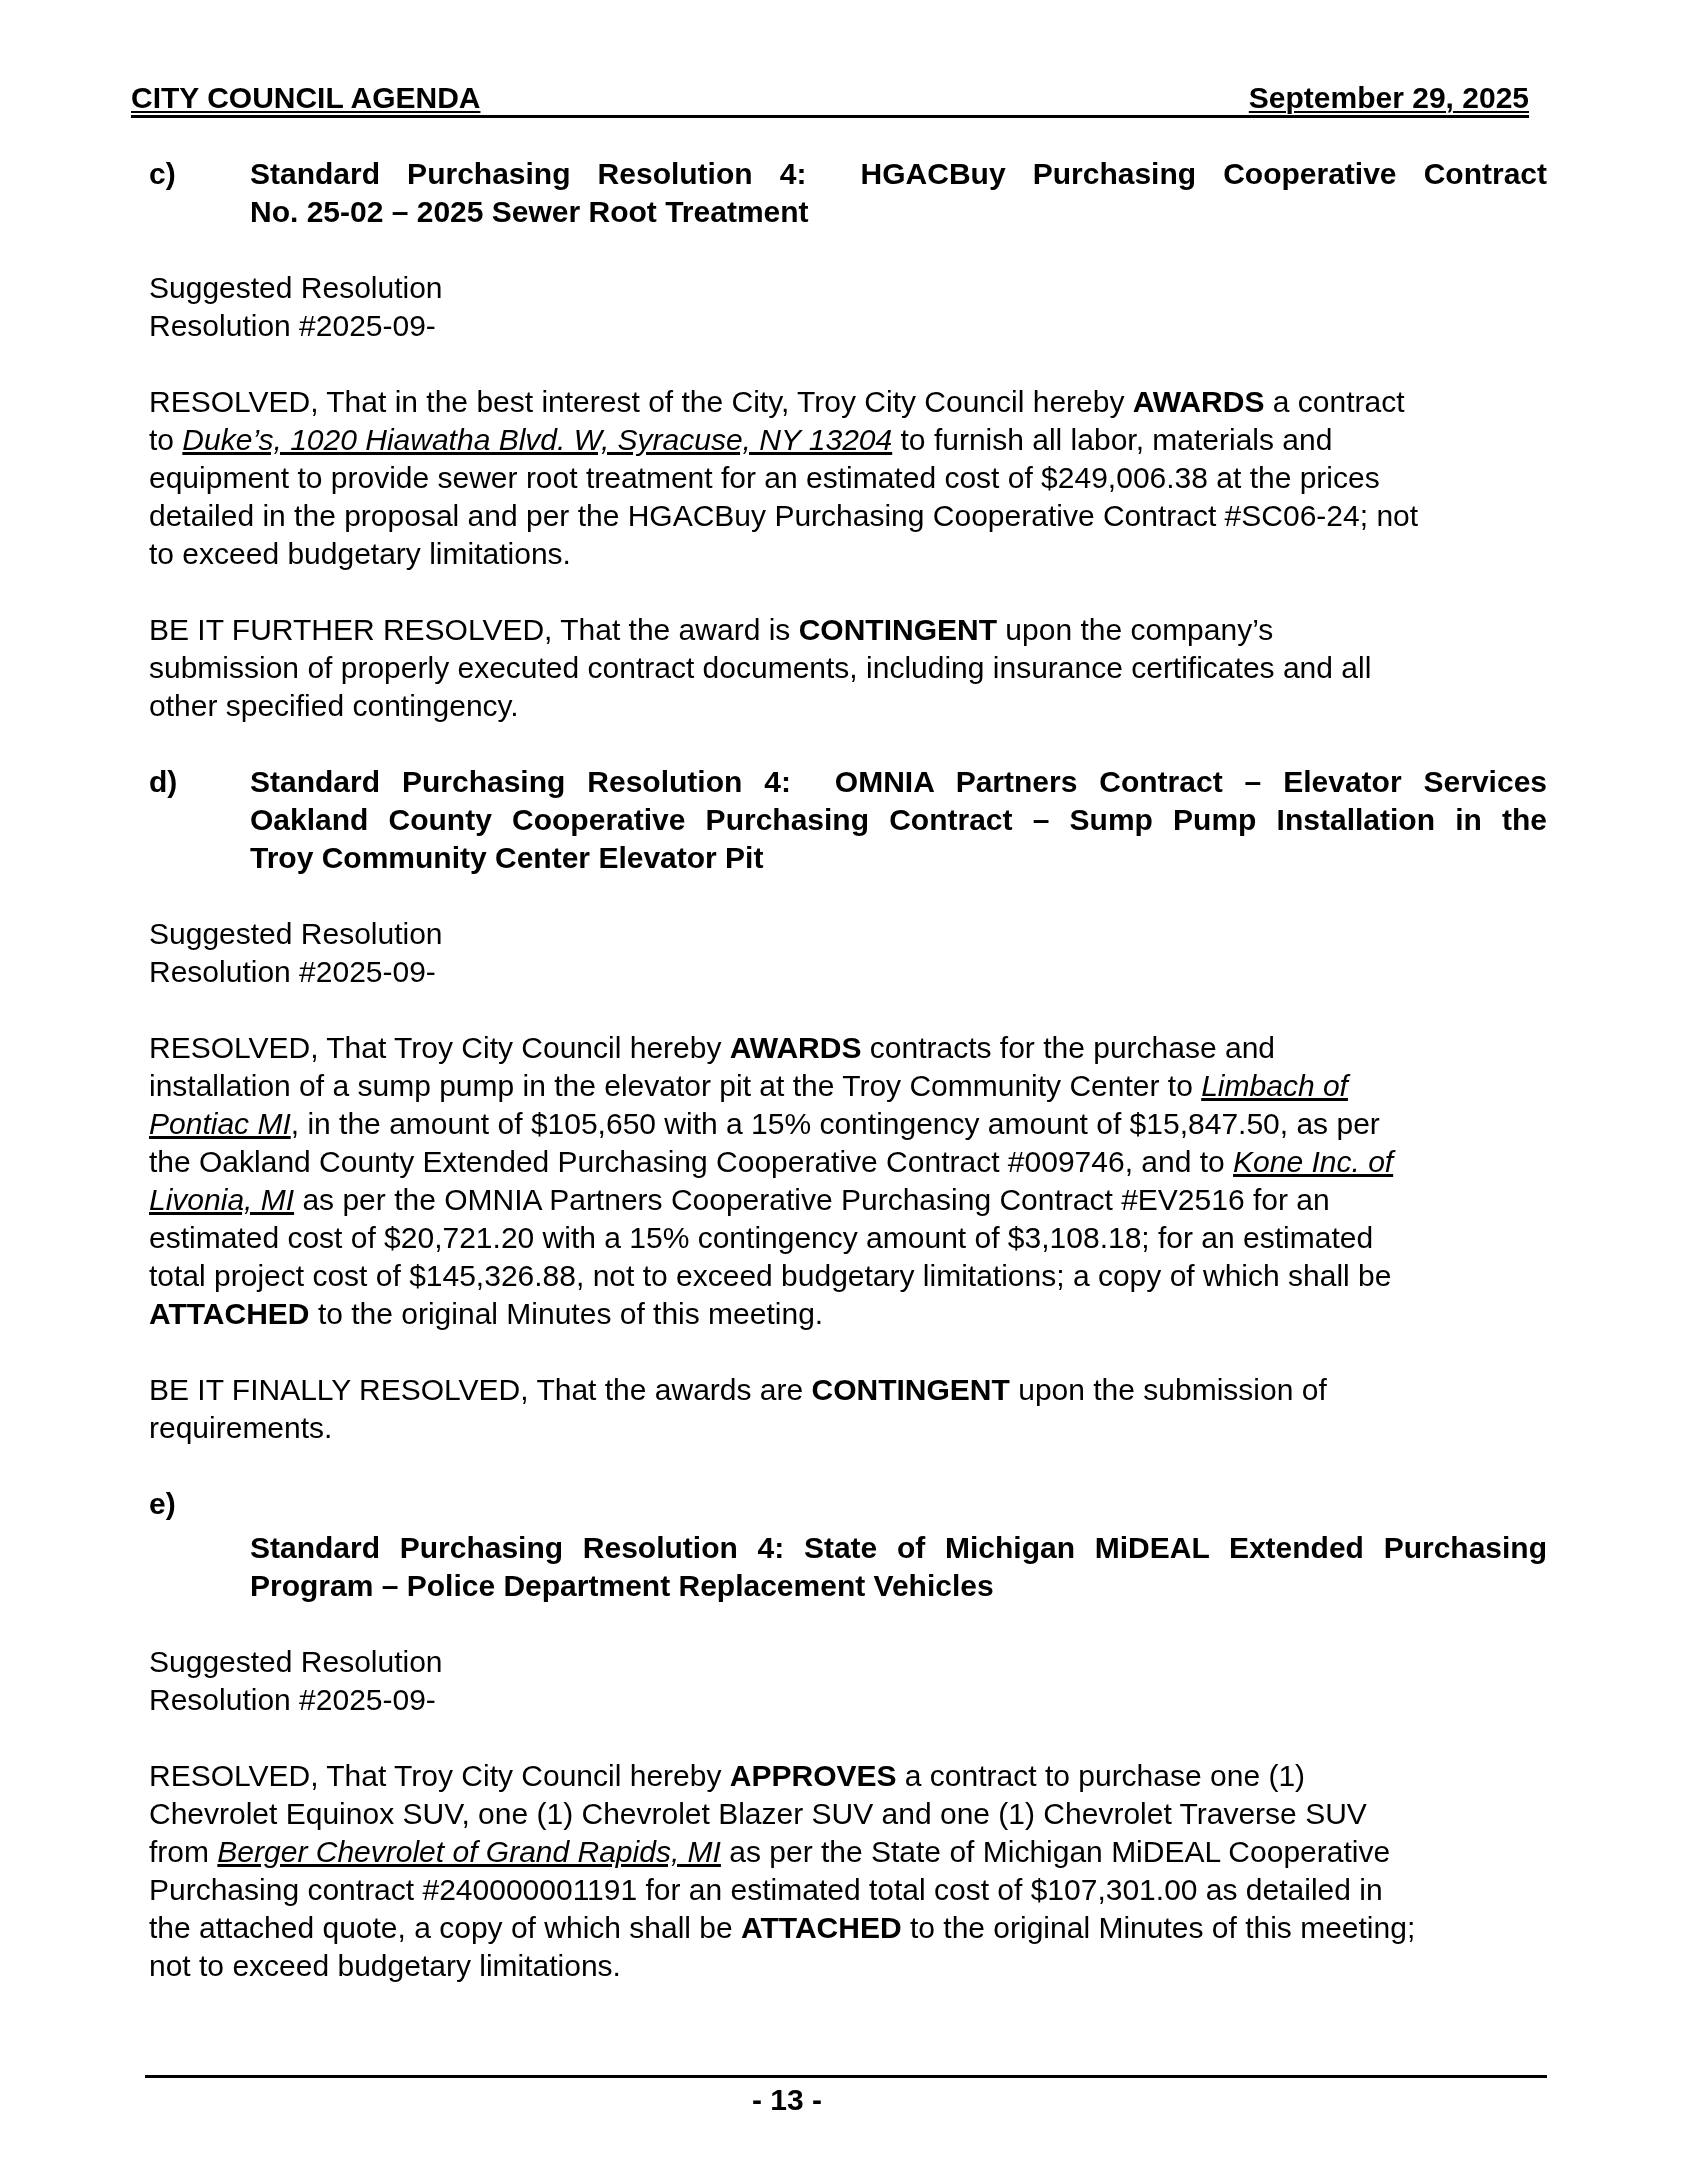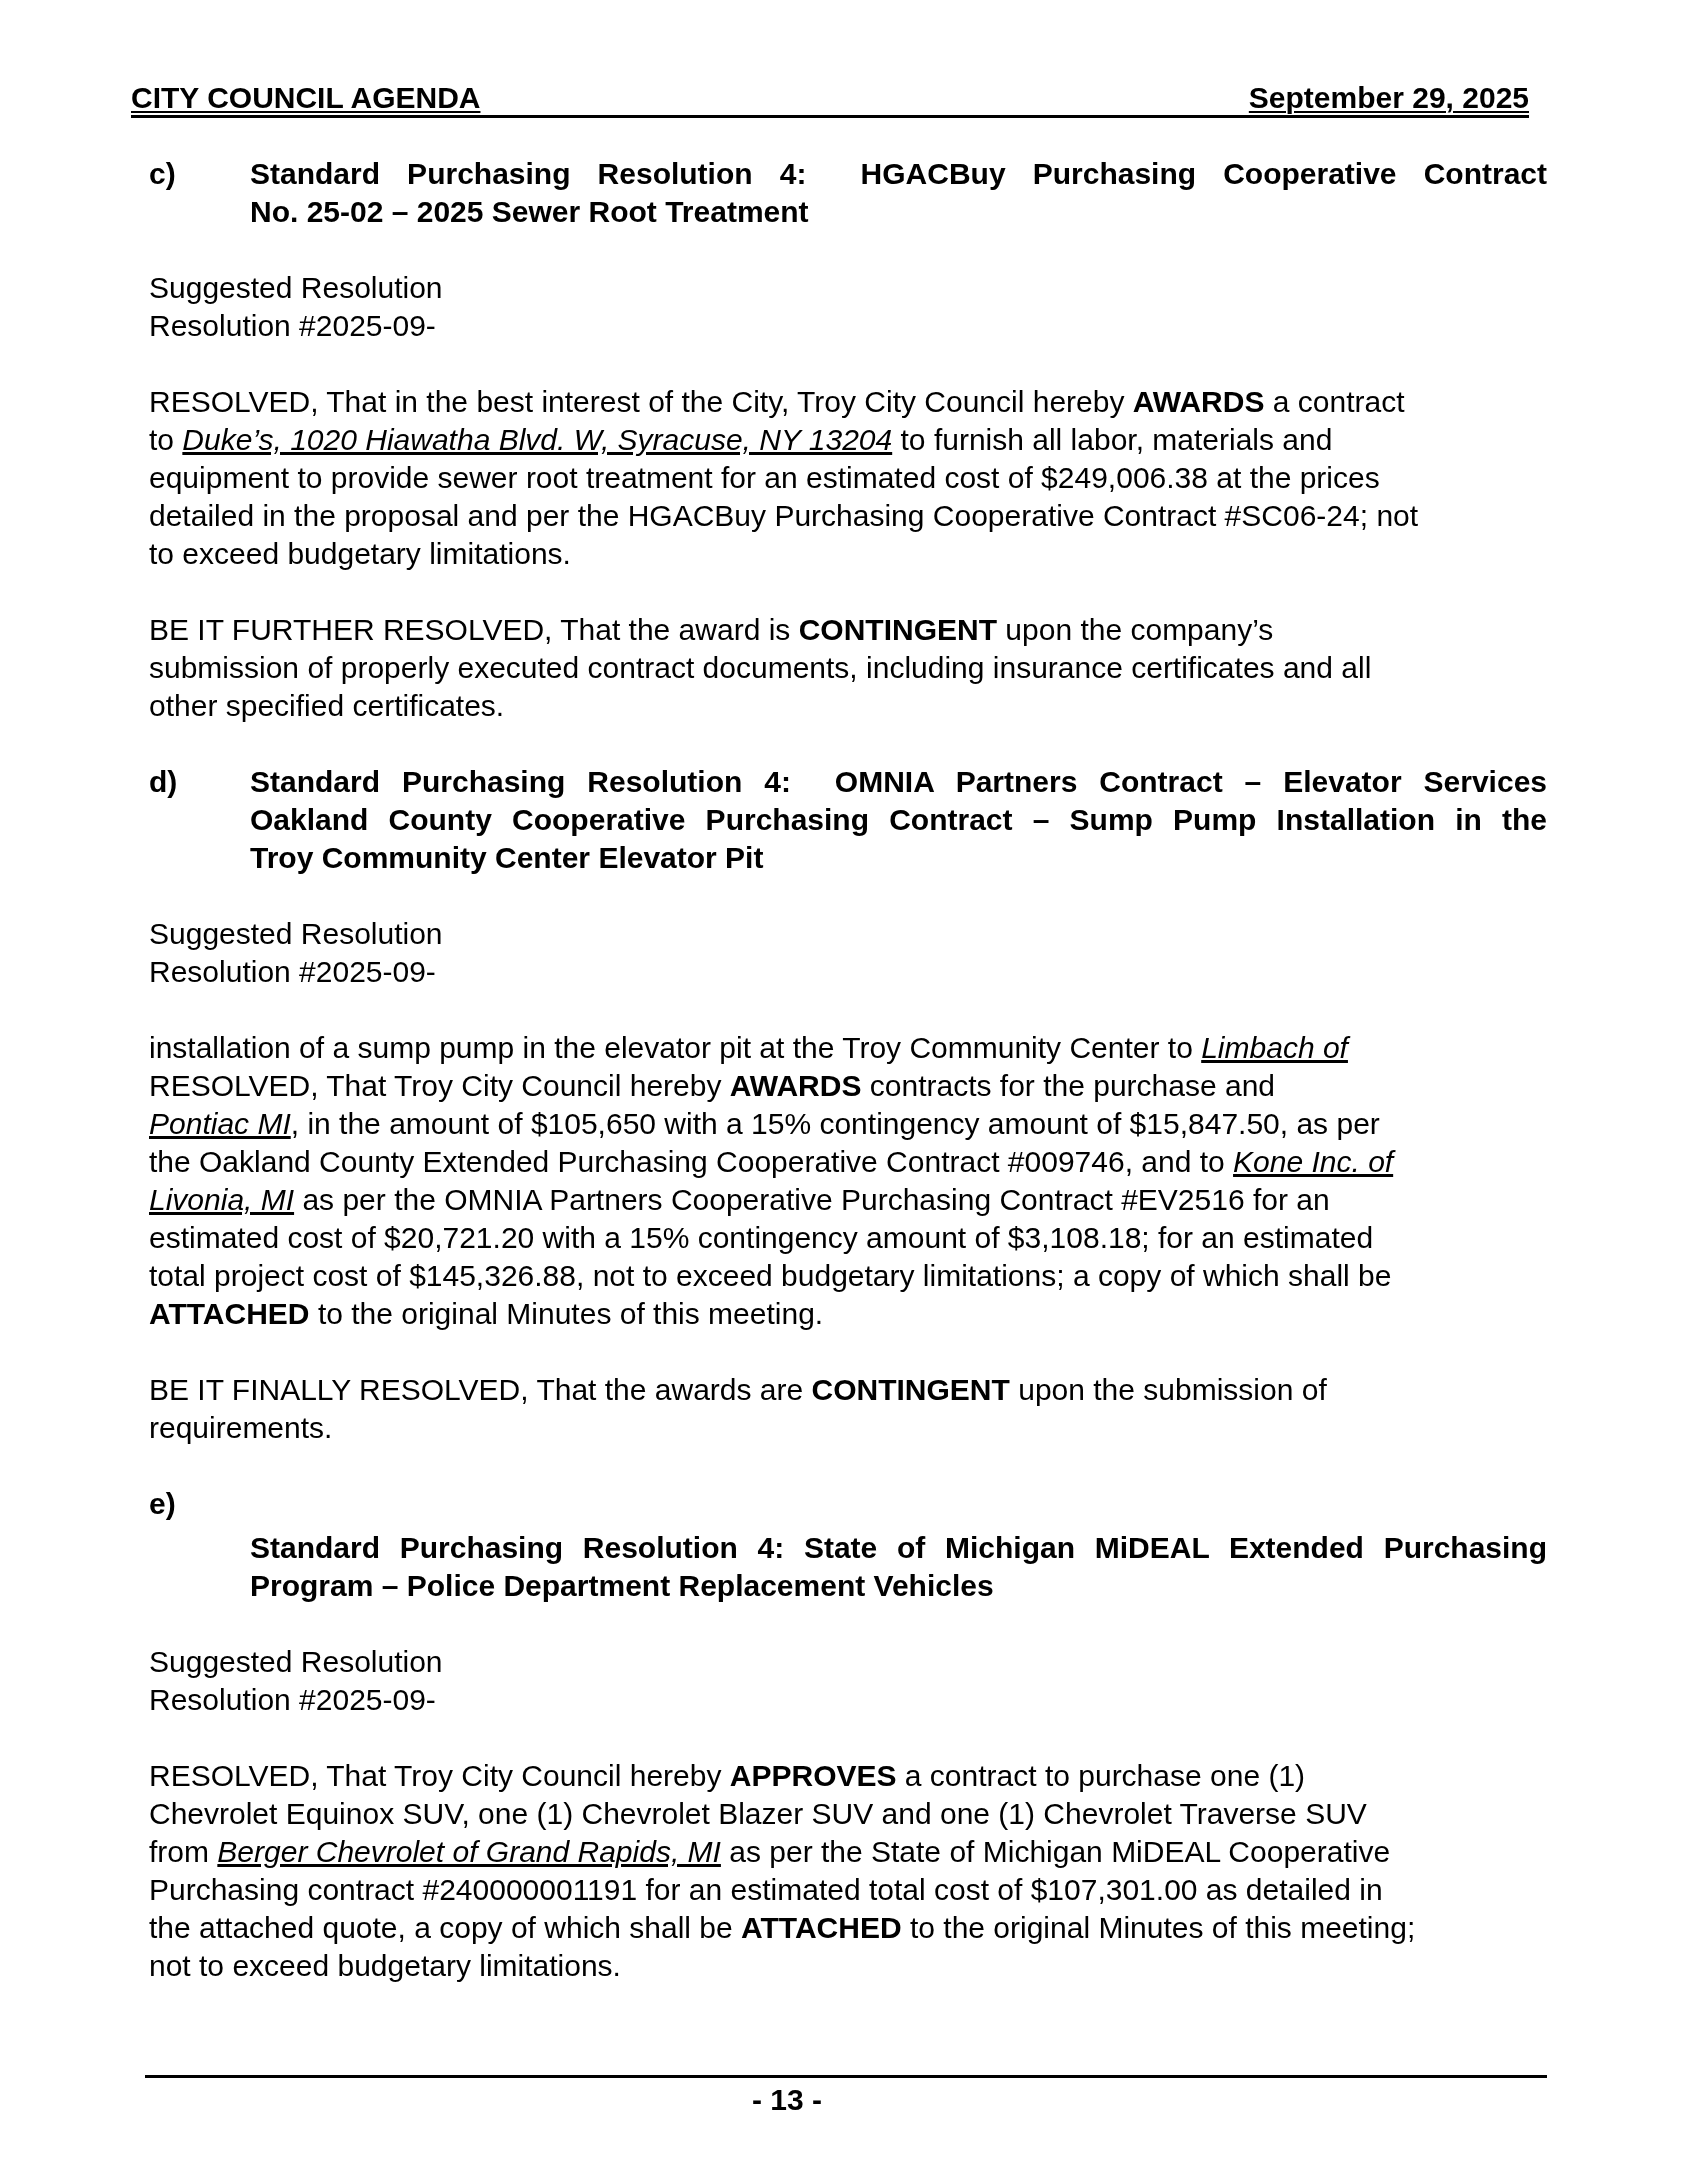--- a/index.html
+++ b/index.html
@@ -56,40 +56,40 @@
           <span class="line"><span>RESOLVED, That in the best interest of the City, Troy City Council hereby </span><b>AWARDS</b><span> a contract</span></span>
           <span class="line"><span>to </span><i>Duke’s, 1020 Hiawatha Blvd. W, Syracuse, NY 13204</i><span> to furnish all labor, materials and</span></span>
           <span class="line"><span>equipment to provide sewer root treatment for an estimated cost of $249,006.38 at the prices</span></span>
           <span class="line"><span>detailed in the proposal and per the HGACBuy Purchasing Cooperative Contract #SC06-24; not</span></span>
           <span class="line"><span>to exceed budgetary limitations.</span></span>
         </div>
         <div class="blank"></div>
         <div class="para">
           <span class="line"><span>BE IT FURTHER RESOLVED, That the award is </span><b>CONTINGENT</b><span> upon the company’s</span></span>
           <span class="line"><span>submission of properly executed contract documents, including insurance certificates and all</span></span>
-          <span class="line"><span>other specified certificates.</span></span>
+          <span class="line"><span>other specified contingency.</span></span>
         </div>
       </section>
       <div class="blank"></div>
       <section class="agenda-item">
         <div class="item-title">
           <div class="item-letter">d)</div>
           <div class="item-text">
             <div class="title-line" style="text-align: justify; text-align-last: justify; white-space: pre;">Standard Purchasing Resolution 4:  OMNIA Partners Contract – Elevator Services</div>
             <div class="title-line" style="text-align: justify; text-align-last: justify; white-space: pre;">Oakland County Cooperative Purchasing Contract – Sump Pump Installation in the</div>
             <div class="title-line" style="text-align: left; text-align-last: left; white-space: pre;">Troy Community Center Elevator Pit</div>
           </div>
         </div>
         <div class="blank"></div>
         <div><span class="sugg">Suggested Resolution</span></div>
         <div>Resolution #2025-09-</div>
         <div class="blank"></div>
         <div class="para">
+          <span class="line"><span>RESOLVED, That Troy City Council hereby </span><b>AWARDS</b><span> contracts for the purchase and</span></span>
           <span class="line"><span>installation of a sump pump in the elevator pit at the Troy Community Center to </span><i>Limbach of</i></span>
-          <span class="line"><span>RESOLVED, That Troy City Council hereby </span><b>AWARDS</b><span> contracts for the purchase and</span></span>
           <span class="line"><i>Pontiac MI</i><span>, in the amount of $105,650 with a 15% contingency amount of $15,847.50, as per</span></span>
           <span class="line"><span>the Oakland County Extended Purchasing Cooperative Contract #009746, and to </span><i>Kone Inc. of</i></span>
           <span class="line"><i>Livonia, MI</i><span> as per the OMNIA Partners Cooperative Purchasing Contract #EV2516 for an</span></span>
           <span class="line"><span>estimated cost of $20,721.20 with a 15% contingency amount of $3,108.18; for an estimated</span></span>
           <span class="line"><span>total project cost of $145,326.88, not to exceed budgetary limitations; a copy of which shall be</span></span>
           <span class="line"><b>ATTACHED</b><span> to the original Minutes of this meeting.</span></span>
         </div>
         <div class="blank"></div>
         <div class="para">
           <span class="line"><span>BE IT FINALLY RESOLVED, That the awards are </span><b>CONTINGENT</b><span> upon the submission of</span></span>

